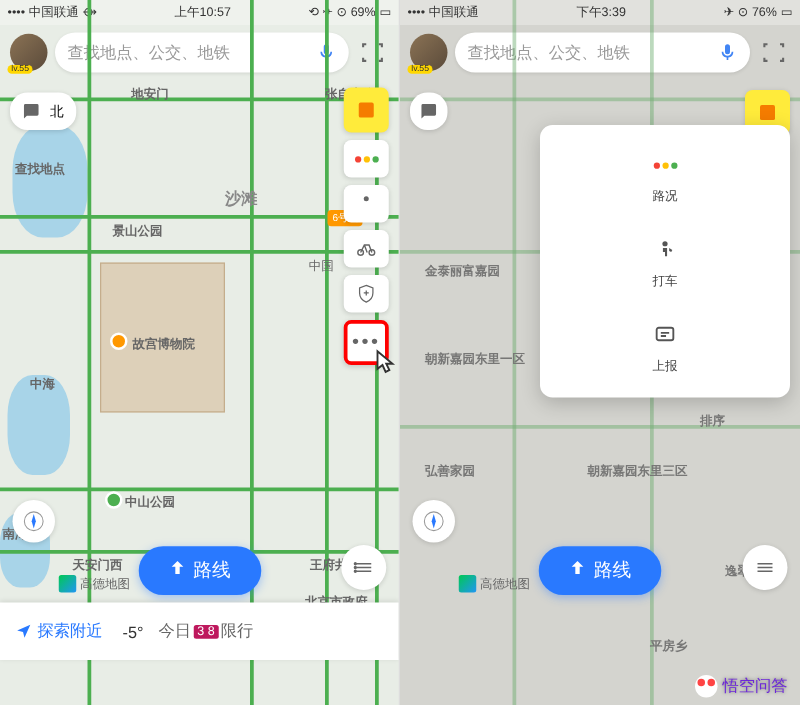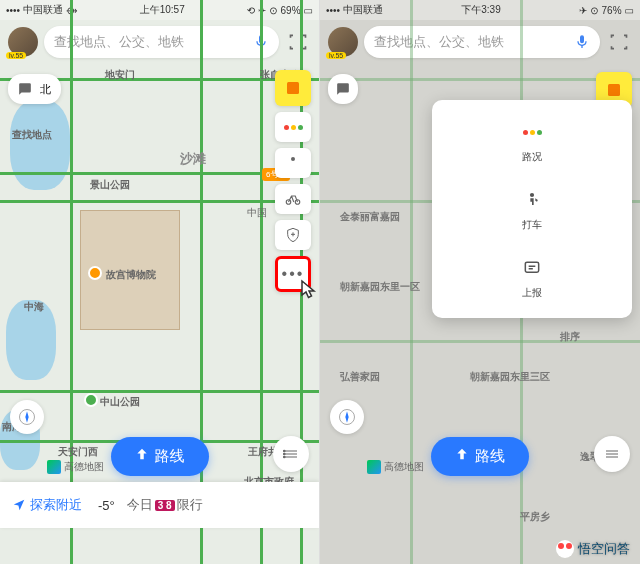--- a/index.html
+++ b/index.html
@@ -43,35 +43,35 @@
     .compass { position: absolute; left: 10px; bottom: 130px; width: 34px; height: 34px; background: #fff; border-radius: 50%; box-shadow: 0 1px 4px rgba(0,0,0,0.15); display: flex; align-items: center; justify-content: center; }
     .logo { position: absolute; left: 10px; bottom: 90px; display: flex; align-items: center; gap: 3px; font-size: 10px; color: #666; padding-left: 37px; }
     .logo-sq { width: 14px; height: 14px; background: linear-gradient(135deg,#00c853,#2196f3); border-radius: 2px; }
     .route-btn { position: absolute; left: 50%; bottom: 88px; transform: translateX(-50%); background: #2979ff; color: #fff; padding: 10px 24px; border-radius: 24px; display: flex; align-items: flex-start; gap: 6px; font-size: 15px; box-shadow: 0 2px 8px rgba(41,121,255,0.4); }
     .layers-btn { position: absolute; right: 10px; bottom: 92px; width: 36px; height: 36px; background: #fff; border-radius: 50%; box-shadow: 0 1px 4px rgba(0,0,0,0.15); display: flex; align-items: center; justify-content: center; }
     
     .bottom-bar { position: absolute; bottom: 36px; left: 0; right: 0; height: 46px; background: #fff; display: flex; align-items: center; padding: 0 12px; box-shadow: 0 -1px 4px rgba(0,0,0,0.1); font-size: 13px; }
     .explore { color: #2979ff; display: flex; align-items: center; gap: 4px; font-weight: 500; }
     .temp { margin-left: 16px; color: #333; }
     .restrict { margin-left: 12px; color: #666; display: flex; align-items: center; gap: 2px; }
-    .restrict-badge { background: #be185d; color: #fff; padding: 0 3px; border-radius: 2px; font-size: 10px; font-weight: bold; }
+    .restrict-badge { background: #be185d; color: #fff; padding: 0 3px; border-radius: 2px; font-size: 10px; }
     
     
     .phone.right .map-area { filter: grayscale(0.3) opacity(0.85); }
     .popup { position: absolute; right: 8px; top: 100px; width: 200px; background: #fff; border-radius: 10px; padding: 12px 8px; box-shadow: 0 4px 16px rgba(0,0,0,0.2); z-index: 50; }
     .popup-grid { display: grid; grid-template-columns: repeat(1, 1fr); gap: 10px 4px; }
     .grid-item { display: flex; flex-direction: column; align-items: center; gap: 4px; padding: 6px 2px; border-radius: 6px; }
     .grid-item.highlighted { border: 3px solid #ff0000; }
     .grid-icon { width: 32px; height: 28px; display: flex; align-items: center; justify-content: center; font-size: 18px; }
     .grid-label { font-size: 10px; color: #444; }
     .traffic-icon { display: flex; gap: 2px; }
     .traffic-dot { width: 5px; height: 5px; border-radius: 50%; }
     
     
-    .watermark { position: absolute; right: 10px; bottom: 6px; display: flex; align-items: center; gap: 4px; color: #0c4a6e; font-size: 13px; z-index: 200; text-shadow: 0 0 3px rgba(0,0,0,0.5); }
+    .watermark { position: absolute; right: 10px; bottom: 6px; display: flex; align-items: center; gap: 4px; color: #6d28d9; font-size: 13px; z-index: 200; text-shadow: 0 0 3px rgba(0,0,0,0.5); }
     .wm-logo { width: 18px; height: 18px; background: #fff; border-radius: 50%; position: relative; }
     .wm-logo::before, .wm-logo::after { content: ''; position: absolute; width: 6px; height: 6px; background: #ff4444; border-radius: 50%; top: 3px; }
     .wm-logo::before { left: 2px; } .wm-logo::after { right: 2px; }
     
     
     .china-lbl { position: absolute; right: 52px; top: 206px; font-size: 10px; color: #666; }
     
     .map-area { position: absolute; inset: 0; }
     svg { display: block; }
   </style>

